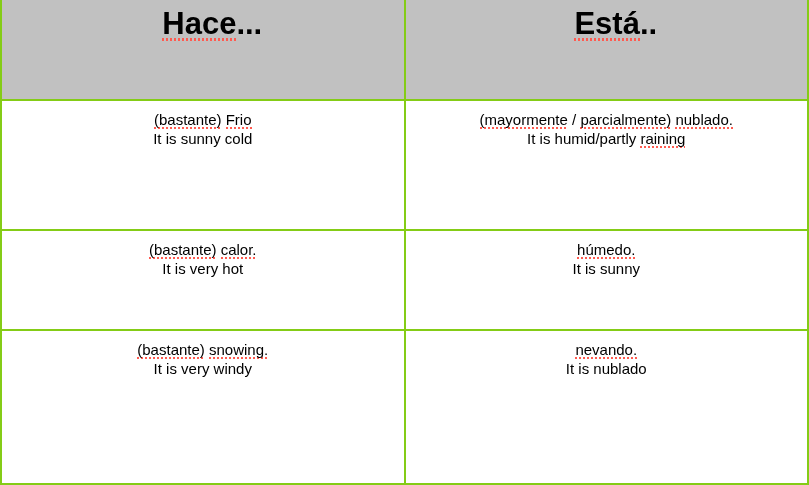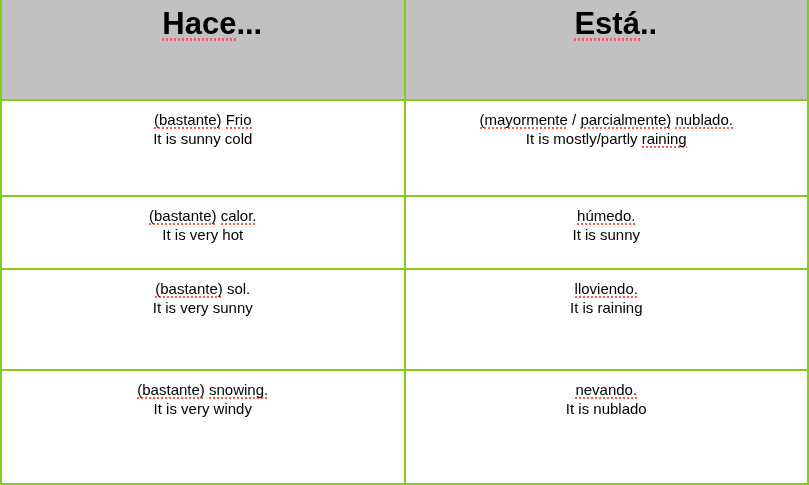--- a/index.html
+++ b/index.html
@@ -71,41 +71,31 @@
     </tr>
   </thead>
   <tbody>
     <tr class="r1">
       <td>
         <div class="es"><span class="sp">(bastante)</span><span> </span><span class="sp">Frio</span></div>
         <div class="en"><span>It is sunny cold</span></div>
       </td>
       <td>
         <div class="es"><span class="sp">(mayormente</span><span> / </span><span class="sp">parcialmente)</span><span> </span><span class="sp">nublado.</span></div>
-        <div class="en"><span>It is mostly/partly </span><span class="sp">raining</span></div>
+        <div class="en"><span>It is humid/partly </span><span class="sp">raining</span></div>
       </td>
     </tr>
     <tr class="r2">
       <td>
         <div class="es"><span class="sp">(bastante)</span><span> </span><span class="sp">calor.</span></div>
         <div class="en"><span>It is very hot</span></div>
       </td>
       <td>
         <div class="es"><span class="sp">húmedo.</span></div>
         <div class="en"><span>It is sunny</span></div>
-      </td>
-    </tr>
-    <tr class="r3">
-      <td>
-        <div class="es"><span class="sp">(bastante)</span><span> sol.</span></div>
-        <div class="en"><span>It is very sunny</span></div>
-      </td>
-      <td>
-        <div class="es"><span class="sp">lloviendo.</span></div>
-        <div class="en"><span>It is raining</span></div>
       </td>
     </tr>
     <tr class="r4">
       <td>
         <div class="es"><span class="sp">(bastante)</span><span> </span><span class="sp">snowing.</span></div>
         <div class="en"><span>It is very windy</span></div>
       </td>
       <td>
         <div class="es"><span class="sp">nevando.</span></div>
         <div class="en"><span>It is nublado</span></div>

